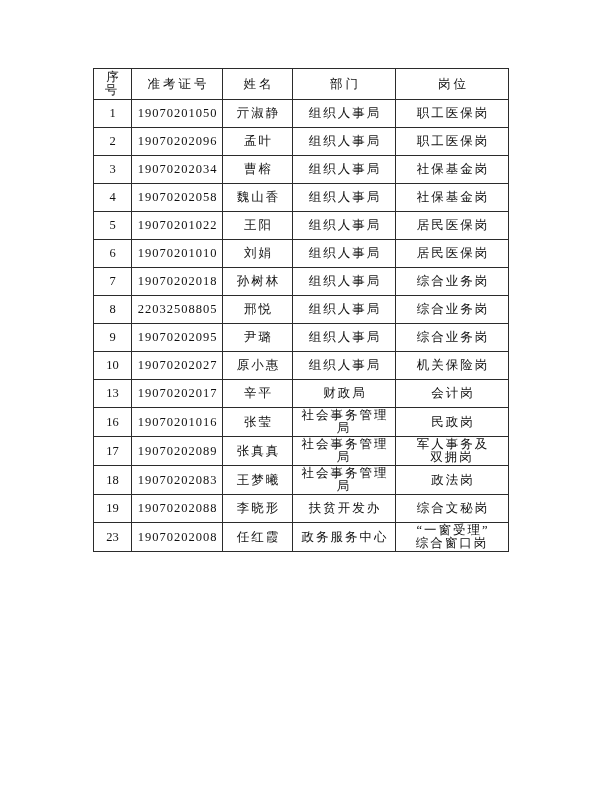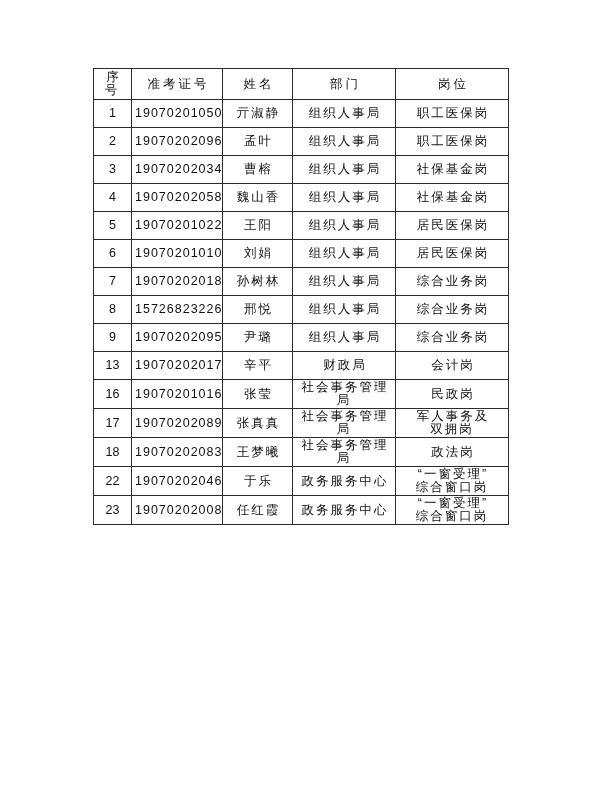--- a/index.html
+++ b/index.html
@@ -6,21 +6,21 @@
     margin: 0;
     padding: 0;
     background: #ffffff;
   }
   .page {
     position: relative;
     width: 600px;
     height: 800px;
     background: #ffffff;
     overflow: hidden;
-    font-family: Liberation Sans, sans-serif;
+    font-family: Liberation Serif, serif;
     color: #111111;
   }
   table.roster {
     position: absolute;
     left: 93px;
     top: 68px;
     width: 415px;
     border-collapse: collapse;
     table-layout: fixed;
   }
@@ -127,31 +127,38 @@
         </tr>
         <tr>
           <td class="col-serial">7</td>
           <td class="col-ticket">19070202018</td>
           <td class="col-name">孙树林</td>
           <td class="col-dept">组织人事局</td>
           <td class="col-post">综合业务岗</td>
         </tr>
         <tr>
           <td class="col-serial">8</td>
-          <td class="col-ticket">15726823226</td>
+          <td class="col-ticket">22032508805</td>
           <td class="col-name">邢悦</td>
           <td class="col-dept">组织人事局</td>
           <td class="col-post">综合业务岗</td>
         </tr>
         <tr>
           <td class="col-serial">9</td>
           <td class="col-ticket">19070202095</td>
           <td class="col-name">尹璐</td>
           <td class="col-dept">组织人事局</td>
           <td class="col-post">综合业务岗</td>
+        </tr>
+        <tr>
+          <td class="col-serial">10</td>
+          <td class="col-ticket">19070202027</td>
+          <td class="col-name">原小惠</td>
+          <td class="col-dept">组织人事局</td>
+          <td class="col-post">机关保险岗</td>
         </tr>
         <tr>
           <td class="col-serial">13</td>
           <td class="col-ticket">19070202017</td>
           <td class="col-name">辛平</td>
           <td class="col-dept">财政局</td>
           <td class="col-post">会计岗</td>
         </tr>
         <tr>
           <td class="col-serial">16</td>
@@ -169,26 +176,25 @@
 双拥岗</td>
         </tr>
         <tr>
           <td class="col-serial">18</td>
           <td class="col-ticket">19070202083</td>
           <td class="col-name">王梦曦</td>
           <td class="col-dept">社会事务管理局</td>
           <td class="col-post">政法岗</td>
         </tr>
         <tr>
-          <td class="col-serial">22</td>
-          <td class="col-ticket">19070202046</td>
-          <td class="col-name">于乐</td>
-          <td class="col-dept">政务服务中心</td>
-          <td class="col-post">“一窗受理”
-综合窗口岗</td>
+          <td class="col-serial">19</td>
+          <td class="col-ticket">19070202088</td>
+          <td class="col-name">李晓形</td>
+          <td class="col-dept">扶贫开发办</td>
+          <td class="col-post">综合文秘岗</td>
         </tr>
         <tr>
           <td class="col-serial">23</td>
           <td class="col-ticket">19070202008</td>
           <td class="col-name">任红霞</td>
           <td class="col-dept">政务服务中心</td>
           <td class="col-post">“一窗受理”
 综合窗口岗</td>
         </tr>
       </tbody>

